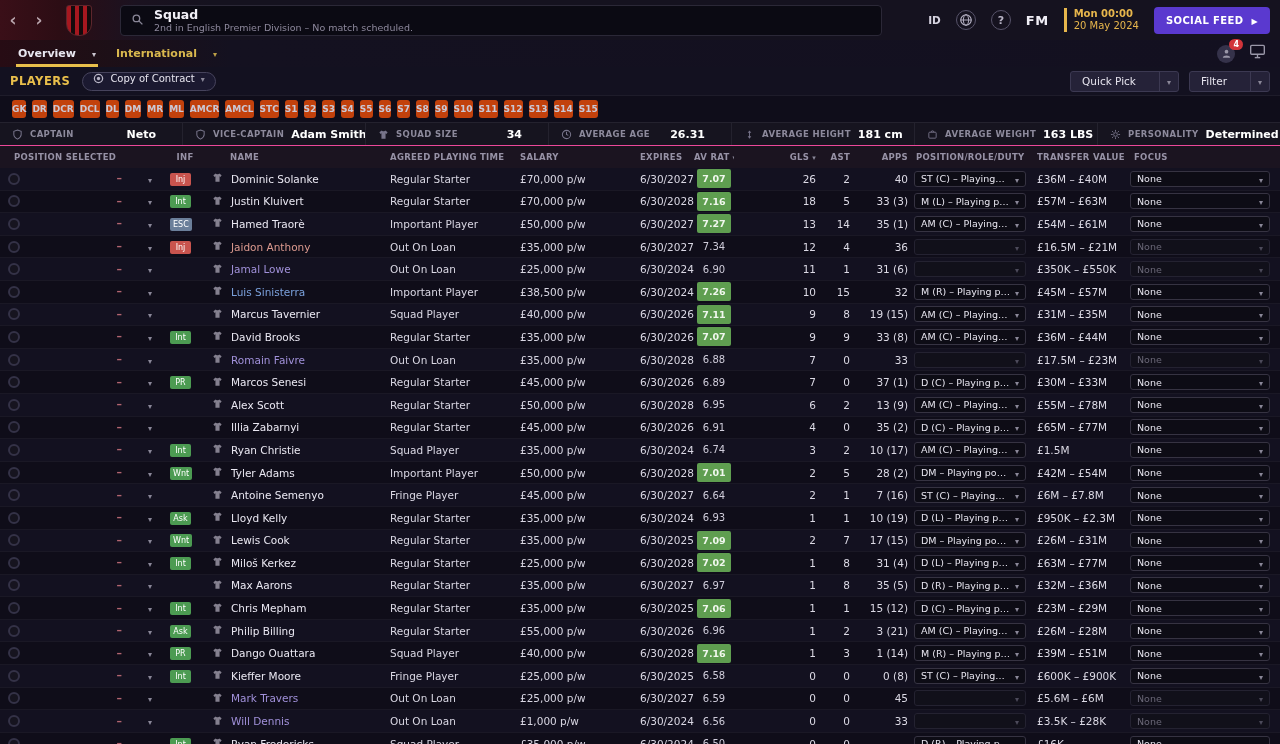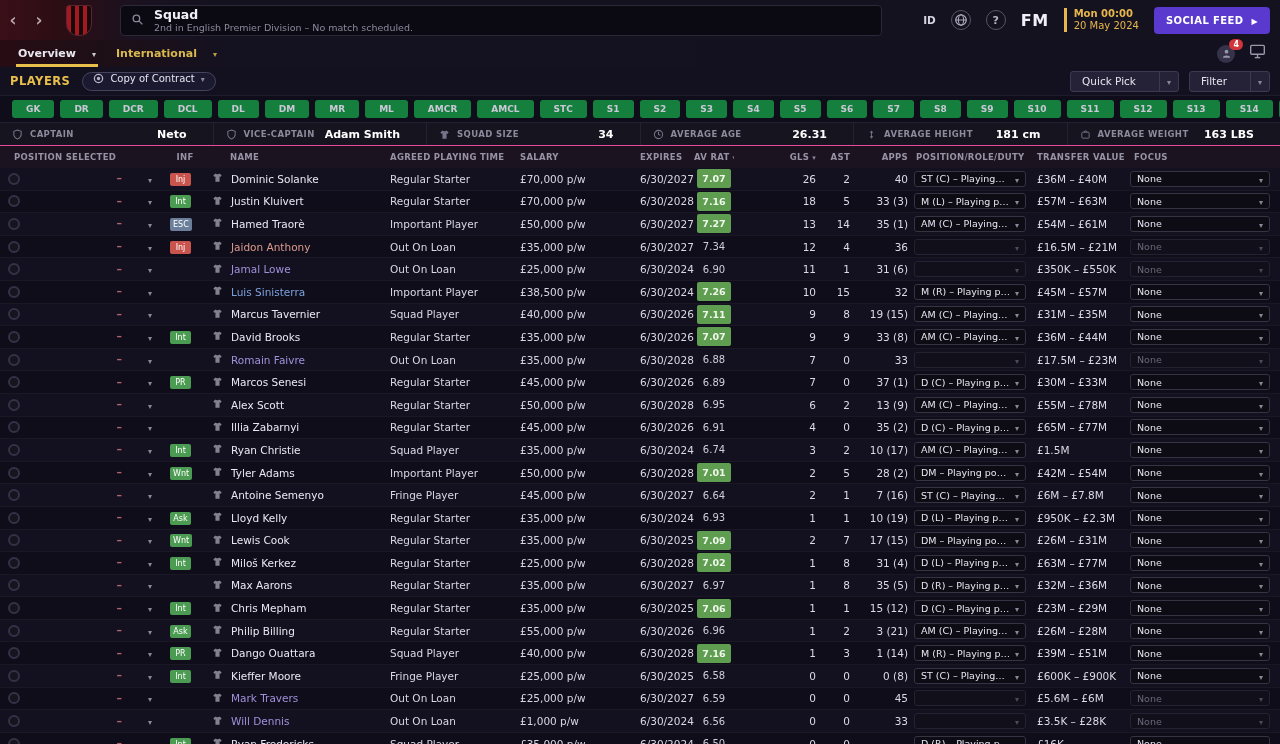--- a/index.html
+++ b/index.html
@@ -17,21 +17,21 @@
     border:1px solid #5d262c; border-radius:3px 3px 12px 12px; }
   .title-pill { margin-left:22px; width:762px; height:31px; background:#0b0a13; border:1px solid #2b2837;
     border-radius:4px; display:flex; align-items:center; gap:10px; padding:0 10px; }
   .tp-text { display:flex; flex-direction:column; justify-content:center; }
   .tp-text .t1 { font-size:12.5px; font-weight:bold; color:#f2f0f7; line-height:14px; }
   .tp-text .t2 { font-size:9.5px; color:#8d889c; line-height:11px; }
   .top-right { margin-left:auto; display:flex; align-items:center; gap:15px; padding-right:10px; }
   .id-label { font-size:10.5px; font-weight:bold; color:#d6d3e0; }
   .icon-circle { width:20px; height:20px; border-radius:50%; border:1.5px solid #57536a; color:#b8b4c6;
     display:flex; align-items:center; justify-content:center; font-size:11px; font-weight:bold; }
-  .fm-logo { font-size:16px; font-weight:bold; color:#f0eef6; letter-spacing:.5px; }
+  .fm-logo { font-size:13px; font-weight:bold; color:#f0eef6; letter-spacing:.5px; }
   .datebox { border-left:3px solid #e7b64c; padding-left:7px; display:flex; flex-direction:column; justify-content:center; }
   .datebox .d1 { color:#e7b64c; font-size:10px; font-weight:bold; line-height:12px; }
   .datebox .d2 { color:#e7b64c; font-size:10px; line-height:12px; }
   .social-btn { background:#5a39cf; color:#fff; font-size:10px; font-weight:bold; letter-spacing:.4px;
     padding:8px 12px; border-radius:4px; display:flex; align-items:center; gap:8px; cursor:pointer; }
   .play-icon::after { content:"▶"; font-size:8px; }
 
   
   .tabrow { height:27px; display:flex; align-items:flex-end;
     background:linear-gradient(90deg,#270c14 0,#1e0f16 95px,#141120 230px,#131020 100%); padding-left:8px; }
@@ -54,22 +54,22 @@
   .view-pill { height:19px; border:1px solid #46435c; border-radius:10px; background:#1b1930; display:flex;
     align-items:flex-start; gap:6px; padding:0 10px; font-size:10px; color:#e6e4ee; cursor:pointer; }
   .toolbar-right { margin-left:auto; display:flex; gap:10px; }
   .btn { height:21px; background:#252238; border:1px solid #3c3952; border-radius:3px; display:flex;
     align-items:center; font-size:10.5px; color:#e6e4ee; cursor:pointer;gap:12px; }
   .btn .main { padding:0 11px; }
   .btn .arrow { border-left:1px solid #3c3952; padding:0 7px; height:100%; display:flex; align-items:center; }
 
   
   .posrow { height:26px; display:flex; align-items:center; gap:6px; padding:0 12px; background:#0f0d1a; }
-  .posbtn { background:#15803d; border-radius:3px; color:#cac8d6; font-size:9px; font-weight:bold;
-    padding:4px 14px; cursor:pointer; }
+  .posbtn { background:#c2410c; border-radius:3px; color:#cac8d6; font-size:9px; font-weight:bold;
+    padding:4px 0; cursor:pointer; }
 
   
   .infobar { height:24px; display:flex; background:#16141f; border-top:1px solid #24222e; border-bottom:1px solid #ec4899; }
   .info-item { flex:1; display:flex; align-items:center; gap:7px; padding:0 12px; border-right:1px solid #24222e; overflow:hidden; }
   .info-item:last-child { border-right:none; }
   .info-label { font-size:8.5px; font-weight:bold; letter-spacing:.4px; color:#8d8a9c; white-space:nowrap; }
   .info-value { margin-left:auto; padding-right:14px; font-size:11px; font-weight:bold; color:#fff; white-space:nowrap; }
   .info-icon { display:flex; align-items:center; }
 
   
@@ -295,20 +295,39 @@
       <div class="info-item">
         <span class="info-icon">
           <svg width="11" height="11" viewBox="0 0 24 24">
             <path d="M9 7 A3 3 0 0 1 15 7" fill="none" stroke="#77748a" stroke-width="2"></path>
             <rect x="4" y="7" width="16" height="13" rx="2" fill="none" stroke="#77748a" stroke-width="2"></rect>
           </svg>
         </span>
         <span class="info-label">AVERAGE WEIGHT</span>
         <span class="info-value">163 LBS</span>
       </div>
+      <div class="info-item">
+        <span class="info-icon">
+          <svg width="11" height="11" viewBox="0 0 24 24">
+            <circle cx="12" cy="12" r="4" fill="none" stroke="#77748a" stroke-width="2"></circle>
+            <g stroke="#77748a" stroke-width="2">
+              <line x1="12" y1="2" x2="12" y2="6"></line>
+              <line x1="12" y1="18" x2="12" y2="22"></line>
+              <line x1="2" y1="12" x2="6" y2="12"></line>
+              <line x1="18" y1="12" x2="22" y2="12"></line>
+              <line x1="4.5" y1="4.5" x2="7.5" y2="7.5"></line>
+              <line x1="16.5" y1="16.5" x2="19.5" y2="19.5"></line>
+              <line x1="4.5" y1="19.5" x2="7.5" y2="16.5"></line>
+              <line x1="16.5" y1="7.5" x2="19.5" y2="4.5"></line>
+            </g>
+          </svg>
+        </span>
+        <span class="info-label">PERSONALITY</span>
+        <span class="info-value">Determined</span>
+      </div>
     </div>
 
   <div class="thead">
     <div class="hcell h-pos">POSITION SELECTED</div>
     <div class="hcell h-inf">INF</div>
     <div class="hcell h-name">NAME</div>
     <div class="hcell h-time">AGREED PLAYING TIME</div>
     <div class="hcell h-sal">SALARY</div>
     <div class="hcell h-exp">EXPIRES</div>
     <div class="hcell h-rat"><span>AV RAT</span><span class="sort"></span></div>

